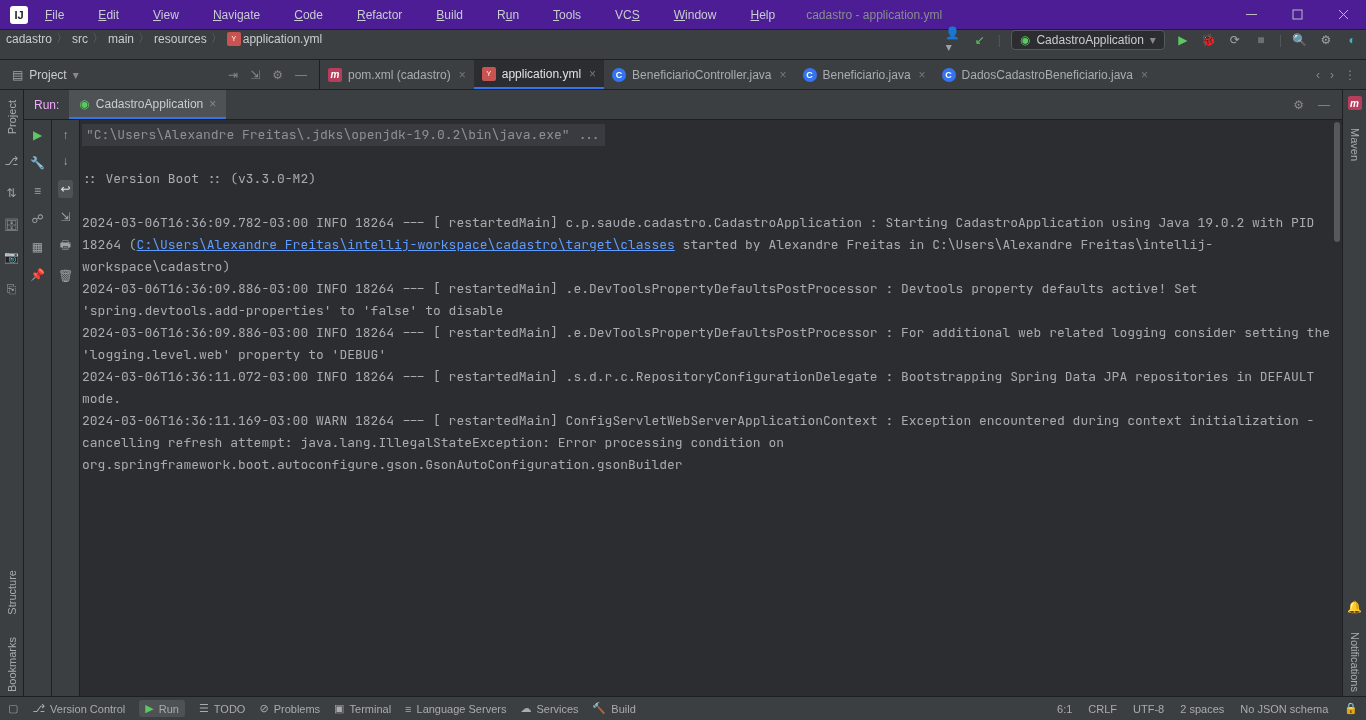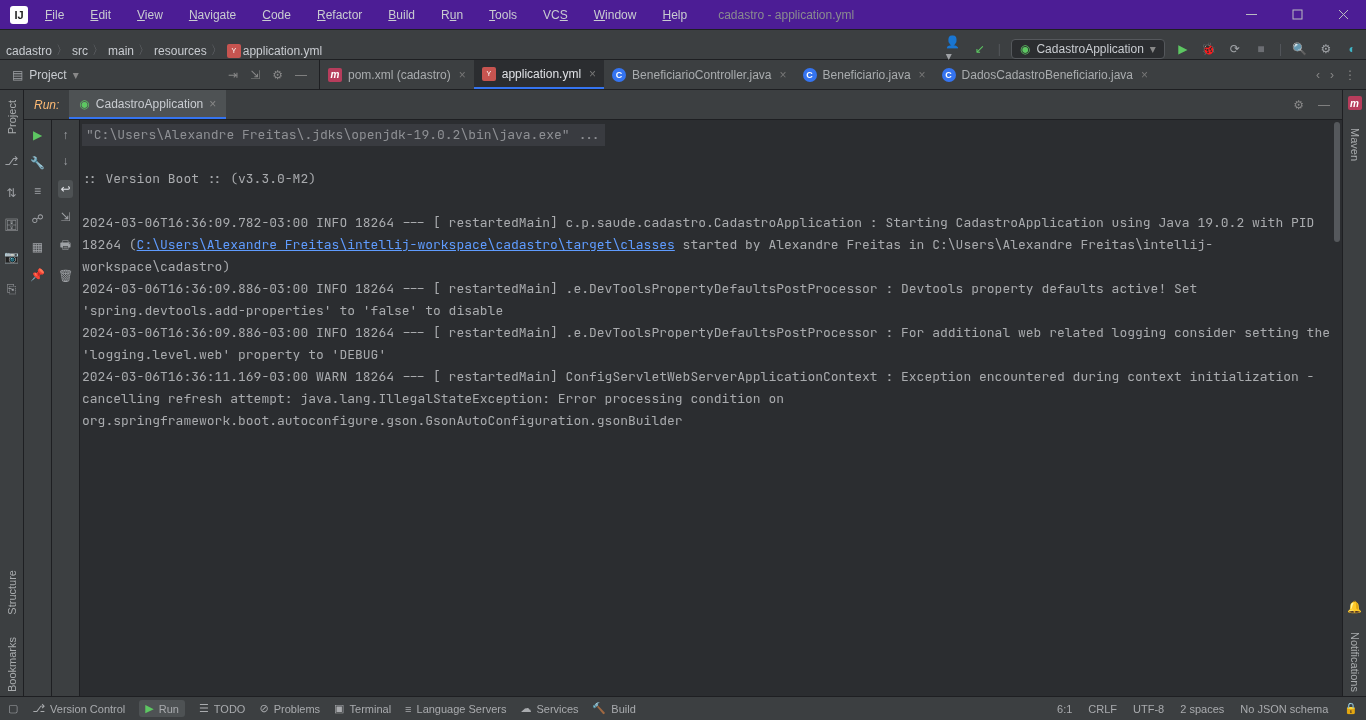--- a/index.html
+++ b/index.html
@@ -1,26 +1,26 @@
 <!DOCTYPE html>
 <html><head>
 <meta charset="utf-8">
 <style>
   * { margin: 0; padding: 0; box-sizing: border-box; }
   html, body { width: 1366px; height: 720px; overflow: hidden; font-family: "Segoe UI", Arial, sans-serif; font-size: 12px; background: #2b2d30; color: #c9ccd1; }
   .titlebar { height: 30px; background: #4c1d95; display: flex; align-items: center; border-bottom: 1px solid #1e1f22; }
   .logo { width: 18px; height: 18px; background: #fff; color: #222; display: flex; align-items: center; justify-content: center; font-weight: bold; font-size: 11px; border-radius: 3px; margin: 0 10px; }
-  .menubar { display: flex; gap: 12px; }
+  .menubar { display: flex; gap: 20px; }
   .menubar span { padding: 3px 7px; cursor: pointer; color: #c9ccd1; }
   .menubar span u { text-decoration: underline; }
   .titlebar .wintext { margin-left: 24px; color: #8a8c90; }
   .wincontrols { margin-left: auto; display: flex; }
   .wincontrols div { width: 46px; height: 30px; display: flex; align-items: center; justify-content: center; color: #b9bcc1; }
   .wincontrols svg { width: 11px; height: 11px; }
-  .navrow { height: 30px; background: #3c3f41; display: flex; align-items: flex-end; border-bottom: 1px solid #1e1f22; padding: 0 6px; }
+  .navrow { height: 30px; background: #3c3f41; display: flex; align-items: flex-start; border-bottom: 1px solid #1e1f22; padding: 0 6px; }
   .crumbs { display: flex; align-items: center; gap: 2px; font-size: 12px; color: #c9ccd1; }
   .crumbs .sep { color: #6c6e73; margin: 0 2px; }
   .navrow .right { margin-left: auto; display: flex; align-items: center; gap: 10px; }
   .ico { width: 16px; height: 16px; display: inline-flex; align-items: center; justify-content: center; }
   .runconfig { display: flex; align-items: center; gap: 6px; border: 1px solid #55585c; background: #2b2d30; padding: 2px 8px; border-radius: 4px; }
   .tabrow { height: 30px; background: #3c3f41; display: flex; align-items: center; border-bottom: 1px solid #1e1f22; }
   .projbtn { display: flex; align-items: center; gap: 6px; padding: 0 12px; height: 100%; border-right: 1px solid #1e1f22; width: 320px;}
   .projbtn .pill { display: flex; align-items: center; gap: 6px; }
   .projbtn-actions { margin-left: auto; display: flex; gap: 12px; align-items: center;}
   .tabs { display: flex; align-items: center; height: 100%; flex: 1; overflow: hidden;}
@@ -29,21 +29,21 @@
   .tab .close { color: #777; margin-left: 2px; }
   .tabactions { margin-left: auto; display: flex; gap: 10px; align-items: center; padding: 0 10px;}
   .body { display: flex; height: calc(720px - 30px - 30px - 30px - 24px); }
   .leftstrip { width: 24px; background: #3c3f41; border-right: 1px solid #1e1f22; display: flex; flex-direction: column; align-items: center; gap: 14px; padding-top: 6px;}
   .leftstrip .vlabel { writing-mode: vertical-rl; transform: rotate(180deg); font-size: 11px; color: #a9acae; padding: 4px 0;}
   .leftstrip .iconbtn { width: 18px; height: 18px; display: flex; align-items: center; justify-content: center; color: #9fa2a6;}
   .rightstrip { width: 24px; background: #3c3f41; border-left: 1px solid #1e1f22; display: flex; flex-direction: column; align-items: center; gap: 14px; padding-top: 6px;}
   .rightstrip .vlabel { writing-mode: vertical-rl; font-size: 11px; color: #a9acae; padding: 4px 0;}
   .main { flex: 1; display: flex; flex-direction: column; background: #2b2d30;}
   .runheader { height: 30px; display: flex; align-items: center; border-bottom: 1px solid #1e1f22; background: #3c3f41;}
-  .runheader .label { padding: 0 10px; color: #fdba74; font-style: italic;}
+  .runheader .label { padding: 0 10px; color: #f0abfc;}
   .runheader .runtab { display: flex; align-items: center; gap: 6px; padding: 0 10px; height: 100%; background: #4e5254; border-bottom: 2px solid #3574f0;}
   .runheader .right { margin-left: auto; display: flex; align-items: center; gap: 14px; padding: 0 12px;}
   .runbody { display: flex; flex: 1; overflow: hidden;}
   .rungutter { width: 28px; background: #3c3f41; border-right: 1px solid #1e1f22; display: flex; flex-direction: column; align-items: center; gap: 14px; padding-top: 8px;}
   .rungutter2 { width: 28px; background: #3c3f41; border-right: 1px solid #1e1f22; display: flex; flex-direction: column; align-items: center; gap: 12px; padding-top: 8px;}
   .console { flex: 1; overflow: auto; font-family: "JetBrains Mono", Consolas, monospace; font-size: 13px; line-height: 22px; color: #a9abae; padding: 4px 2px; position: relative;}
   .console .cmd { background: #393b40; color: #8e9094; padding: 0 4px; display: inline-block;}
   .console a { color: #5f9cff; text-decoration: underline;}
   .console pre { font-family: inherit; white-space: pre; margin: 0;}
   .statusbar { height: 24px; background: #3c3f41; border-top: 1px solid #1e1f22; display: flex; align-items: center; gap: 14px; padding: 0 8px; font-size: 11px; color: #a9abae;}
@@ -221,20 +221,21 @@
         <span style="color:#9fa2a6;">🗑</span>
       </div>
       <div class="console">
         <div><span class="cmd">"C:\Users\Alexandre Freitas\.jdks\openjdk-19.0.2\bin\java.exe" ...</span></div>
         <div>&nbsp;</div>
         <div> :: Version Boot ::             (v3.3.0-M2)</div>
         <div>&nbsp;</div>
         <div><span>2024-03-06T16:36:09.782-03:00  INFO 18264 --- [  restartedMain] c.p.saude.cadastro.CadastroApplication   : Starting CadastroApplication using Java 19.0.2 with PID 18264 (</span><a href="#">C:\Users\Alexandre Freitas\intellij-workspace\cadastro\target\classes</a><span> started by Alexandre Freitas in C:\Users\Alexandre Freitas\intellij-workspace\cadastro)</span></div>
         <div>2024-03-06T16:36:09.886-03:00  INFO 18264 --- [  restartedMain] .e.DevToolsPropertyDefaultsPostProcessor : Devtools property defaults active! Set 'spring.devtools.add-properties' to 'false' to disable</div>
         <div>2024-03-06T16:36:09.886-03:00  INFO 18264 --- [  restartedMain] .e.DevToolsPropertyDefaultsPostProcessor : For additional web related logging consider setting the 'logging.level.web' property to 'DEBUG'</div>
+        <div>2024-03-06T16:36:11.072-03:00  INFO 18264 --- [  restartedMain] .s.d.r.c.RepositoryConfigurationDelegate : Bootstrapping Spring Data JPA repositories in DEFAULT mode.</div>
         <div>2024-03-06T16:36:11.169-03:00  WARN 18264 --- [  restartedMain] ConfigServletWebServerApplicationContext : Exception encountered during context initialization - cancelling refresh attempt: java.lang.IllegalStateException: Error processing condition on org.springframework.boot.autoconfigure.gson.GsonAutoConfiguration.gsonBuilder</div>
         <div class="scrollbar-v">
             <div class="thumb"></div>
           </div>
       </div>
     </div>
   </div>
 
   <div class="rightstrip">
     <span class="filetype-m">m</span>

